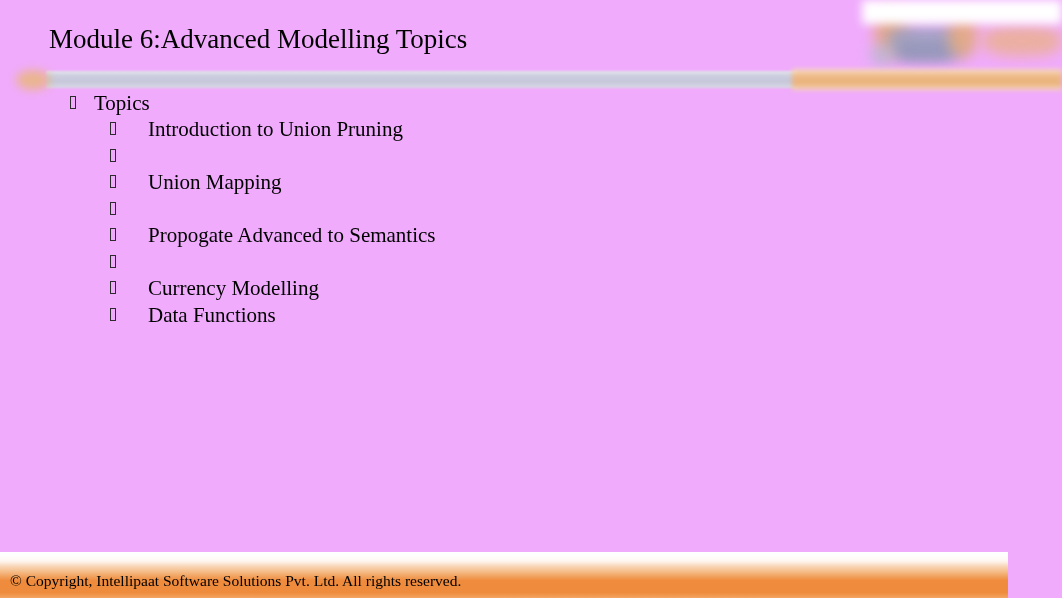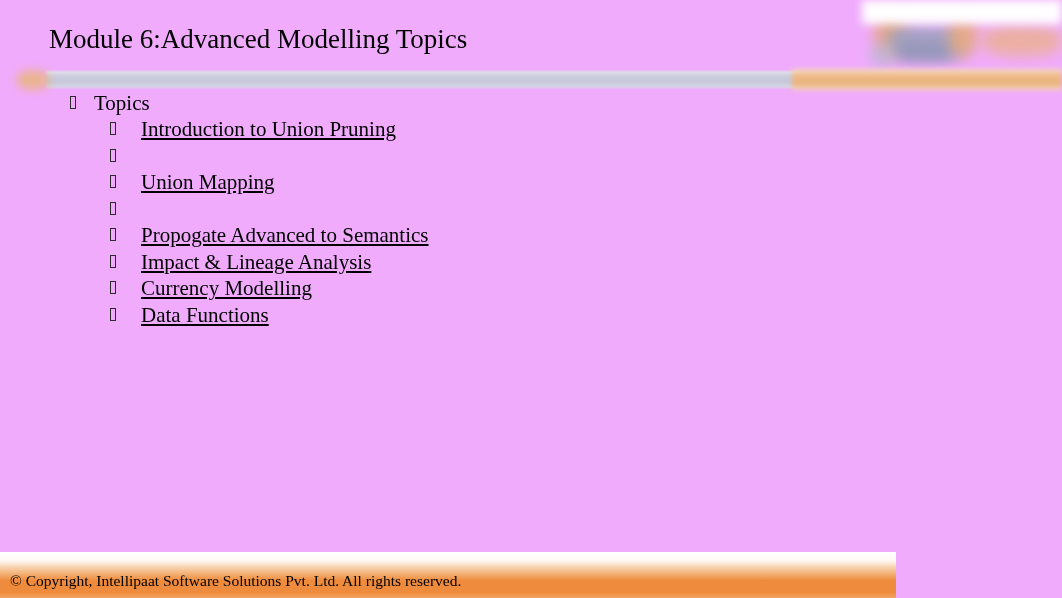--- a/index.html
+++ b/index.html
@@ -154,29 +154,29 @@
     display: inline-block;
     width: 6px;
     height: 13px;
     border: 1px solid #2b2b2b;
     box-sizing: border-box;
     position: relative;
     top: -1px;
     flex: 0 0 auto;
   }
   .bullet-row.level-1 .bullet-text { margin-left: 18px; }
-  .bullet-row.level-2 .bullet-text { margin-left: 25px; text-decoration: underline; }
+  .bullet-row.level-2 .bullet-text { margin-left: 32px; }
   .bullet-text { white-space: nowrap; }
 
   
   .footer-band {
     position: absolute;
     left: 0;
     bottom: 0;
-    width: 896px;
+    width: 1008px;
     height: 46px;
     background: linear-gradient(to bottom,
                 #ffffff 0%,
                 #fdf3ea 18%,
                 #f5be8b 42%,
                 #ef8b3c 62%,
                 #ef8b3c 88%,
                 #f3a463 100%);
   }
   .footer-band::after {
@@ -244,21 +244,20 @@
       <span class="bullet-glyph"></span>
     </div>
 
     <div class="bullet-row level-2">
       <span class="bullet-glyph"></span>
       <span class="bullet-text">Propogate Advanced to Semantics</span>
     </div>
 
     <div class="bullet-row level-2">
       <span class="bullet-glyph"></span>
-      <span class="bullet-text">Impact &amp; Lineage Analysis</span>
     </div>
 
     <div class="bullet-row level-2">
       <span class="bullet-glyph"></span>
       <span class="bullet-text">Currency Modelling</span>
     </div>
 
     <div class="bullet-row level-2">
       <span class="bullet-glyph"></span>
       <span class="bullet-text">Data Functions</span>

